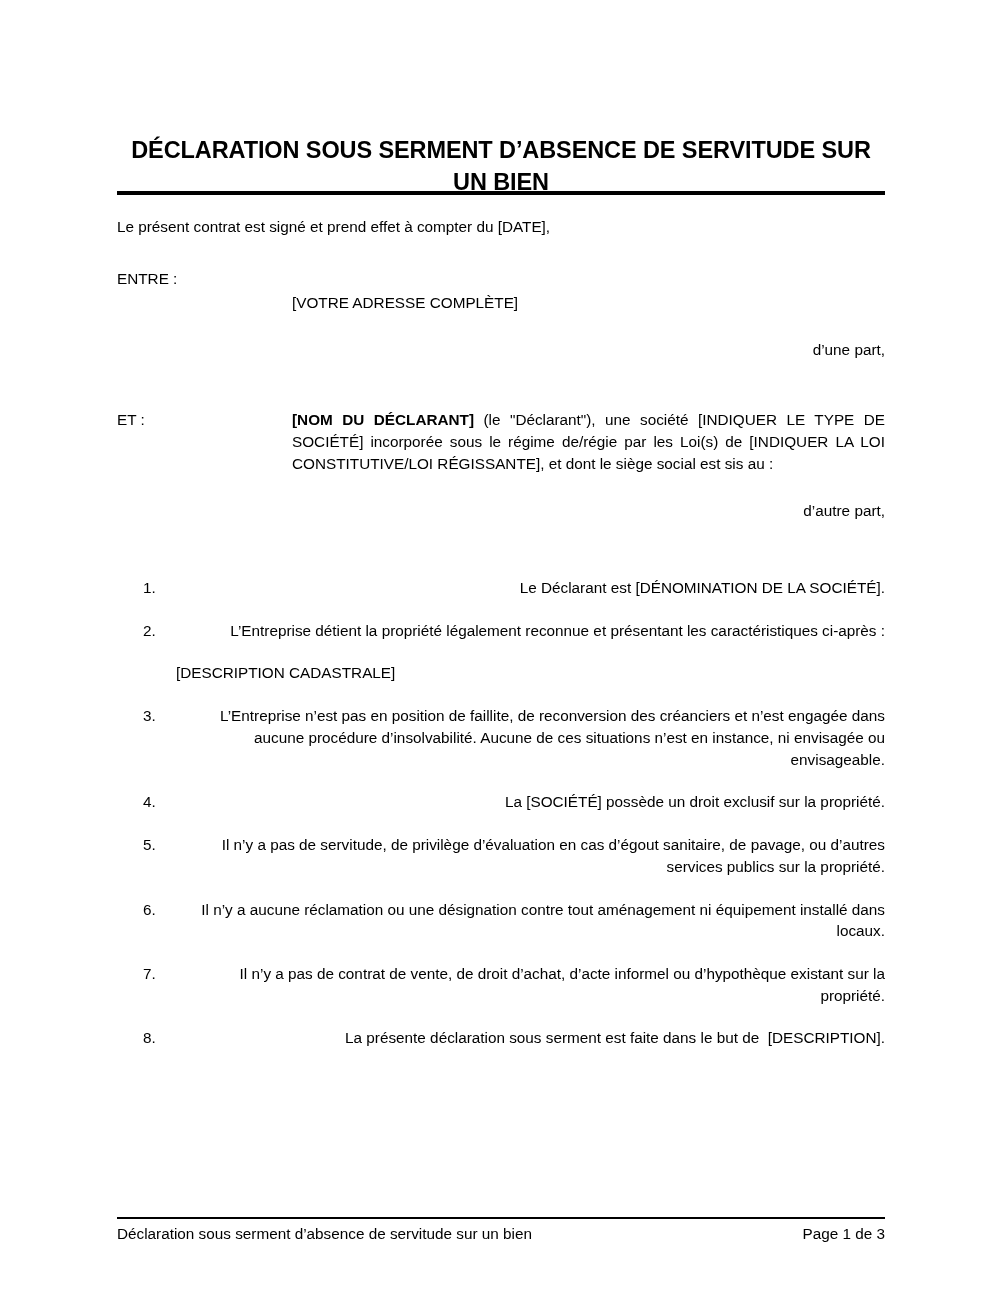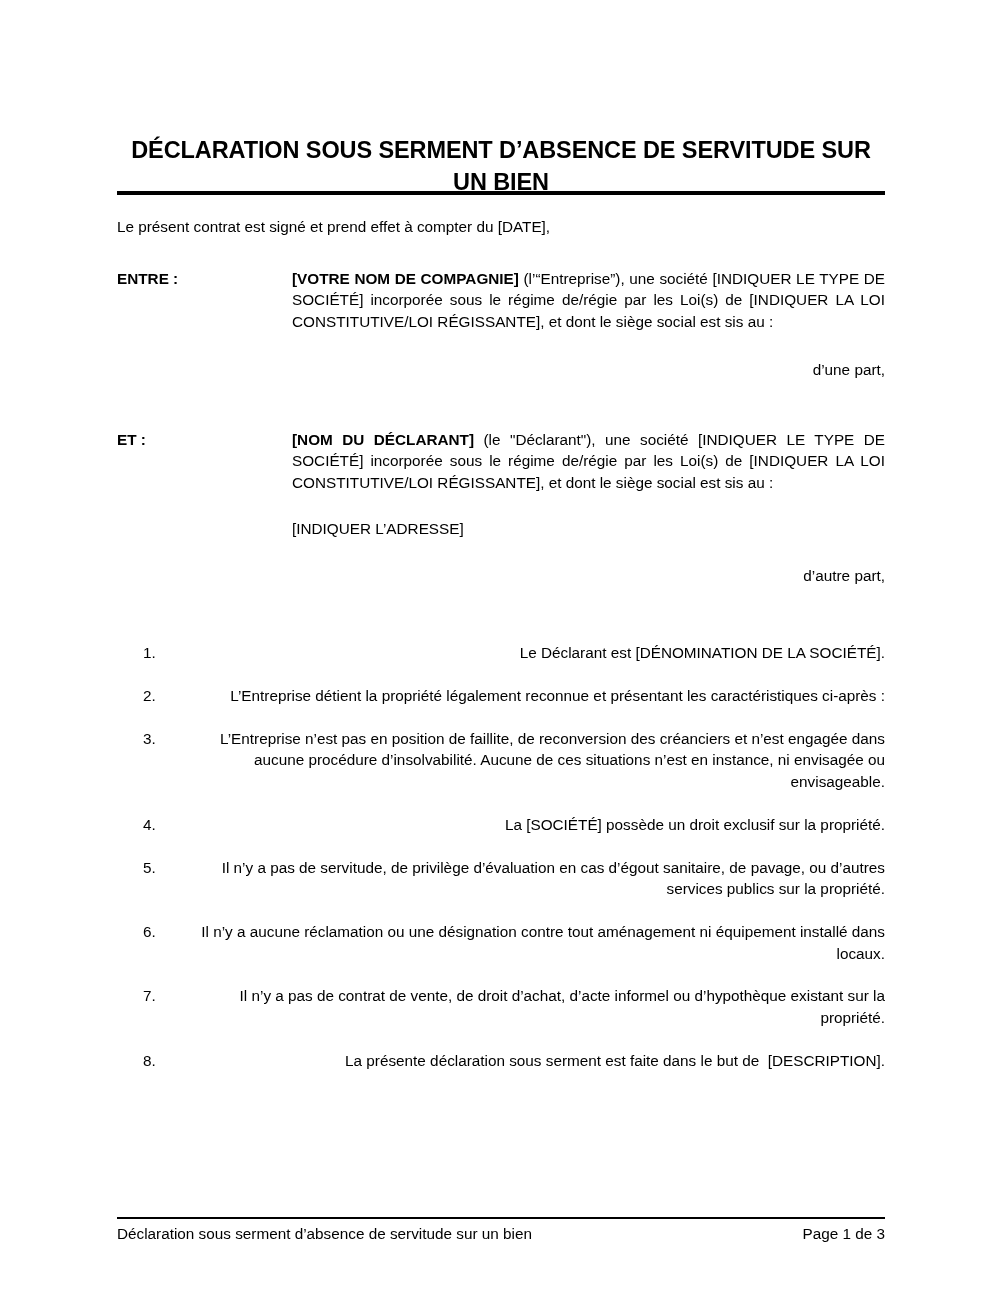--- a/index.html
+++ b/index.html
@@ -63,21 +63,21 @@
 
   
   .party {
     display: flex;
     align-items: flex-start;
     margin: 0 0 0 0;
   }
 
   .party-label {
     flex: 0 0 175px;
-    font-weight: bold;
+    font-weight: normal;
     white-space: nowrap;
   }
 
   .party-body {
     flex: 1 1 auto;
     min-width: 0;
   }
 
   .party-body p {
     margin: 0;
@@ -172,51 +172,51 @@
 
   <div class="title-rule"></div>
 
   <div class="content">
 
     <p class="intro">Le présent contrat est signé et prend effet à compter du [DATE],</p>
 
     <div class="party">
       <div class="party-label">ENTRE :</div>
       <div class="party-body">
-        <p><b>[VOTRE NOM DE COMPAGNIE]</b><span> (l’“Entreprise”), une société [INDIQUER LE TYPE DE SOCIÉTÉ] incorporée sous le régime de/régie par les Loi(s) de [INDIQUER LA LOI CONSTITUTIVE/LOI RÉGISSANTE], et dont le siège social est sis au :</span></p>
+        <p class="addr">[VOTRE ADRESSE COMPLÈTE]</p>
       </div>
     </div>
 
     <p class="side-note">d’une part,</p>
 
     <div class="block-gap-entre"></div>
 
     <div class="party">
       <div class="party-label">ET :</div>
       <div class="party-body">
         <p><b>[NOM DU DÉCLARANT]</b><span> (le "Déclarant"),  une société [INDIQUER LE TYPE DE SOCIÉTÉ] incorporée sous le régime de/régie par les Loi(s) de [INDIQUER LA LOI CONSTITUTIVE/LOI RÉGISSANTE], et dont le siège social est sis au :</span></p>
-        <p class="addr">[INDIQUER L’ADRESSE]</p>
       </div>
     </div>
 
     <p class="side-note">d’autre part,</p>
 
     <div class="block-gap-et"></div>
 
 
     <ol class="clauses">
 
       <li>
         <span class="num">1.</span>
         <span class="clause-text">Le Déclarant est [DÉNOMINATION DE LA SOCIÉTÉ].</span>
       </li>
 
       <li>
         <span class="num">2.</span>
         <span class="clause-text">L’Entreprise détient la propriété légalement reconnue et présentant les caractéristiques ci-après :</span>
+        <span class="sub-block">[DESCRIPTION CADASTRALE]</span>
       </li>
 
       <li>
         <span class="num">3.</span>
         <span class="clause-text">L’Entreprise n’est pas en position de faillite, de reconversion des créanciers et n’est engagée dans aucune procédure d’insolvabilité. Aucune de ces situations n’est en instance, ni envisagée ou envisageable.</span>
       </li>
 
       <li>
         <span class="num">4.</span>
         <span class="clause-text">La [SOCIÉTÉ] possède un droit exclusif sur la propriété.</span>

